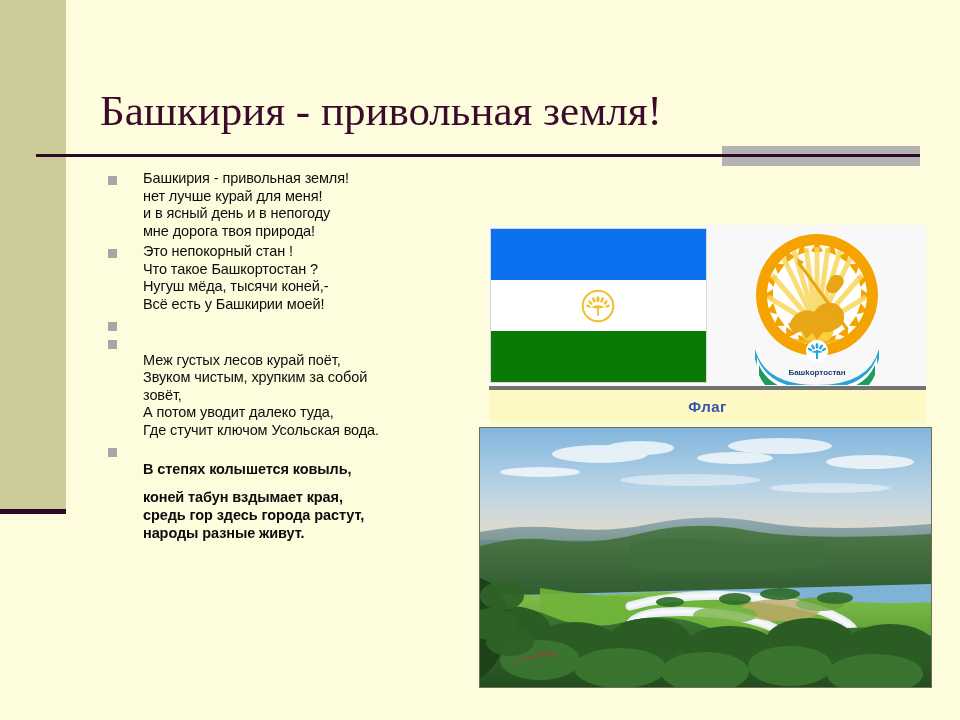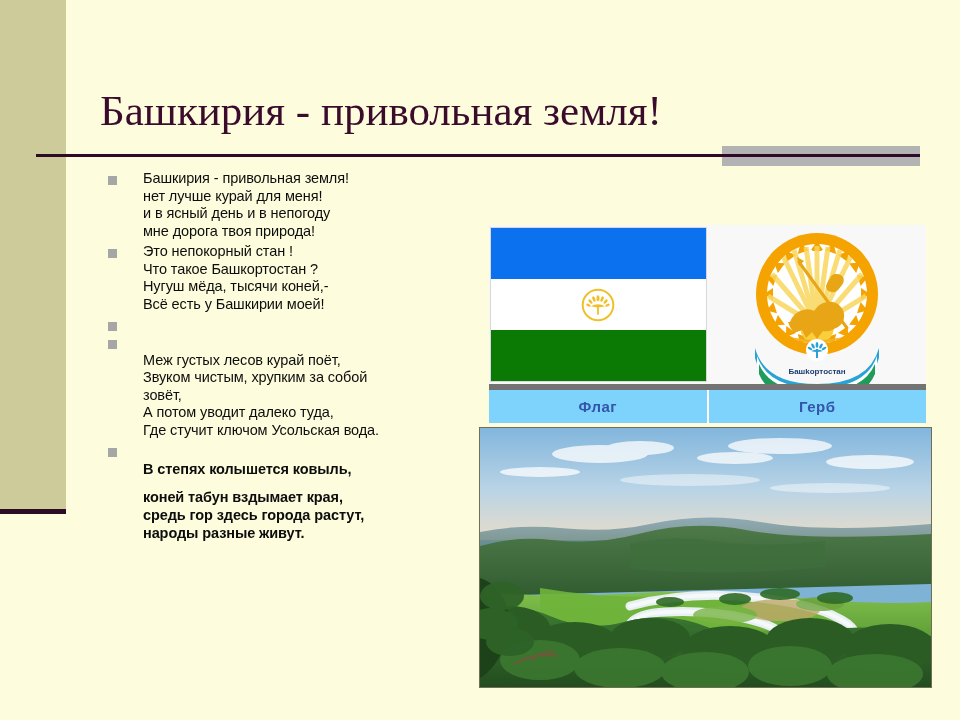--- a/index.html
+++ b/index.html
@@ -60,22 +60,22 @@
 
   
   .symbols{
     position:absolute;left:489px;top:198px;width:437px;height:198px;
     background:#f8f8f8;
     display:flex;flex-direction:column;margin-top:27px;
   }
   .symbols-top{flex:1;display:flex;}
   .sym-cell{flex:1;display:flex;align-items:center;justify-content:center;}
   .symbols-bottom{
-    height:33px;display:flex;background:#7dd3fc;
-    border-top:6px solid #737373;
+    height:33px;display:flex;background:#fef9c3;
+    border-top:4px solid #737373;
   }
   .sym-label{
     flex:1;display:flex;align-items:center;justify-content:center;
     font-size:15px;font-weight:bold;color:#3355aa;
     letter-spacing:0.5px;
   }
   .sym-label + .sym-label{border-left:2px solid #ffffff;}
 
   
   .flag{
@@ -327,21 +327,20 @@
             <path d="M17 138 q12 28 58 28 q46 0 58-28 l0 10 q-12 28 -58 28 q-46 0 -58-28 Z" fill="#1f9c5c"></path>
             <text x="75" y="148" text-anchor="middle" font-family="Liberation Sans, sans-serif" font-size="8" font-weight="bold" fill="#1c3f6e">Башkортостан</text>
           </g>
         </svg>
       </div>
 
     </div>
 
     <div class="symbols-bottom">
       <div class="sym-label">Флаг</div>
-      <div class="sym-label">Герб</div>
     </div>
   </div>
 
   <div class="photo">
     <svg viewBox="0 0 451 259" preserveAspectRatio="none">
       <defs>
         <linearGradient id="sky" x1="0" y1="0" x2="0" y2="1">
           <stop offset="0%" stop-color="#82b6dd"></stop>
           <stop offset="55%" stop-color="#b9d4e6"></stop>
           <stop offset="100%" stop-color="#e7dcc9"></stop>

